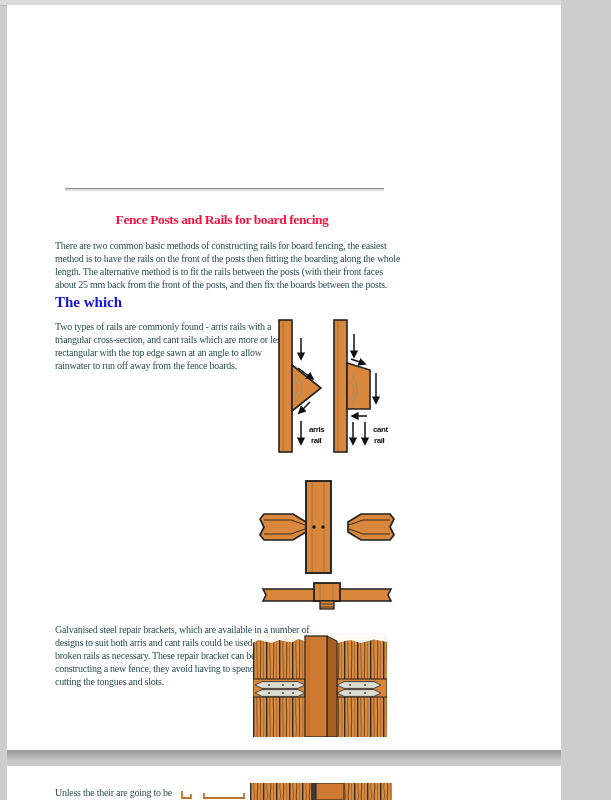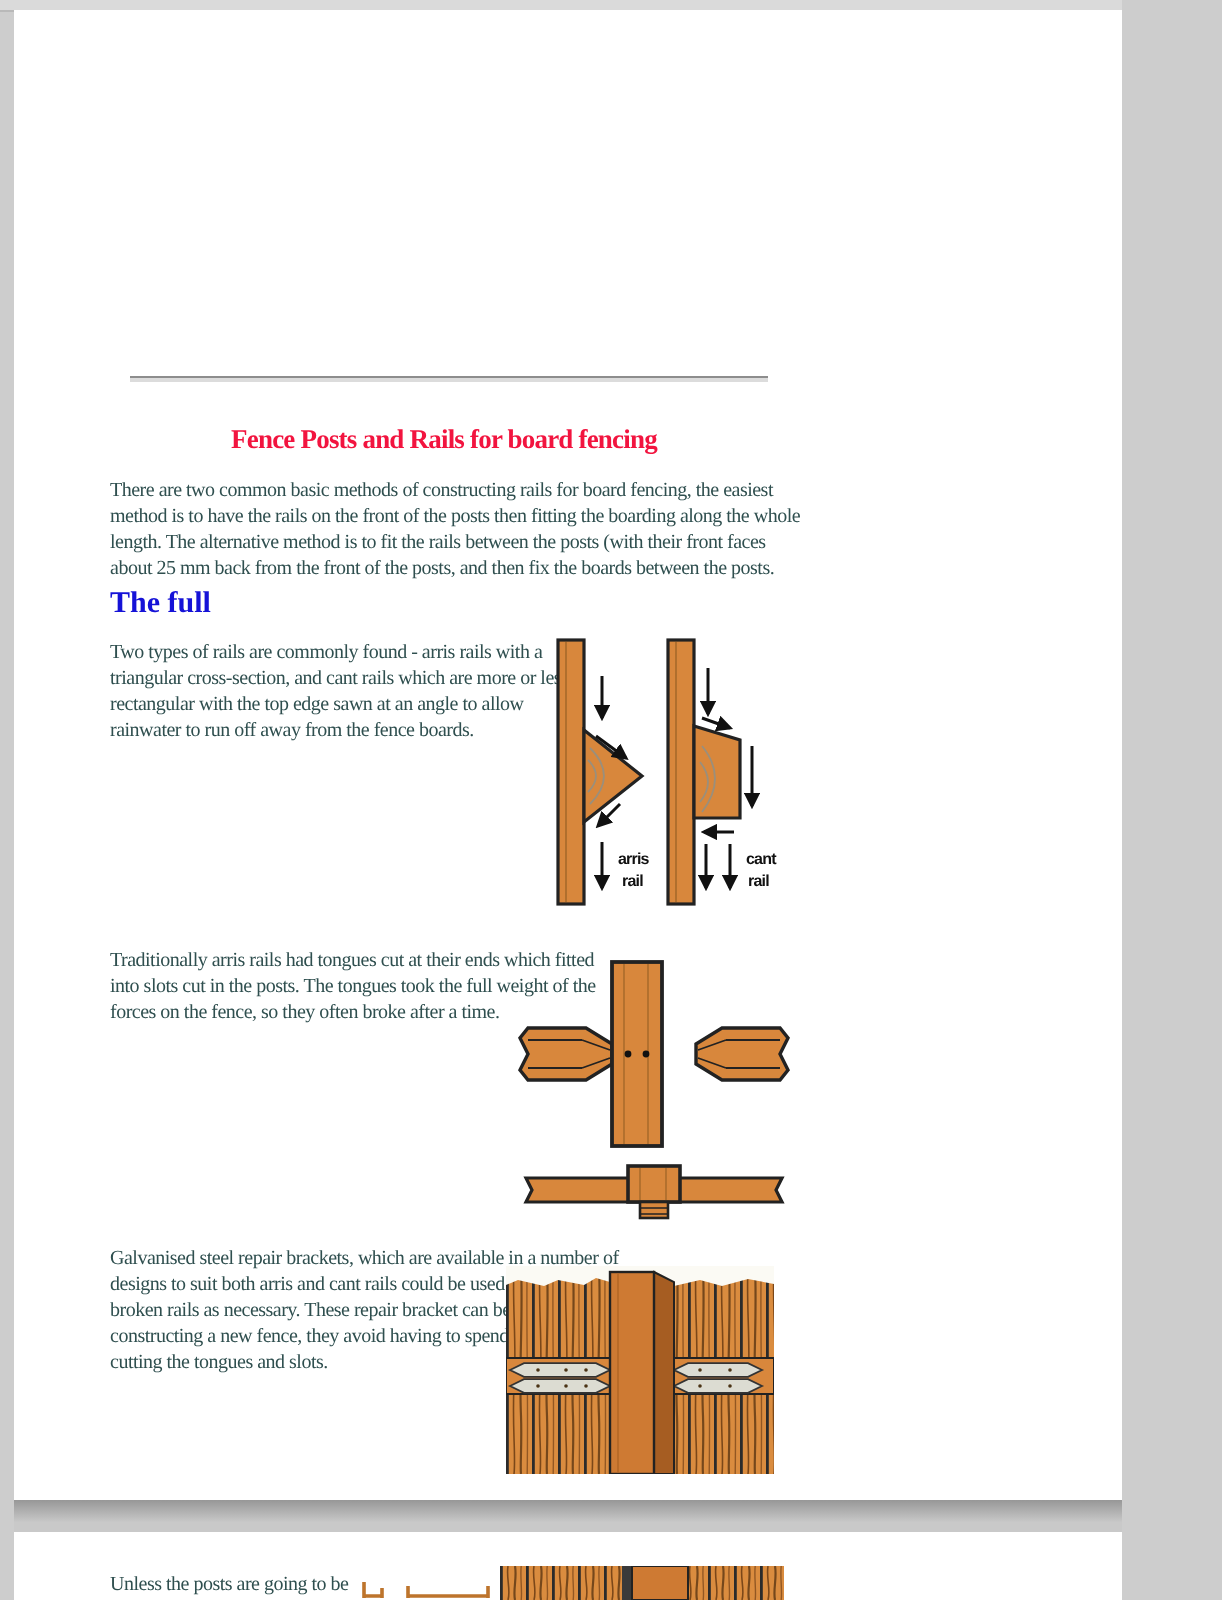--- a/index.html
+++ b/index.html
@@ -57,21 +57,21 @@
   </div>
 
   <div class="page" id="page1">
 
     <div class="rule"></div>
 
     <div class="doc-title">Fence Posts and Rails for board fencing</div>
 
     <div class="body-text" id="p1">There are two common basic methods of constructing rails for board fencing, the easiest method is to have the rails on the front of the posts then fitting the boarding along the whole length. The alternative method is to fit the rails between the posts (with their front faces about 25 mm back from the front of the posts, and then fix the boards between the posts.</div>
 
-    <div class="h-rails">The full</div>
+    <div class="h-rails">The which</div>
 
     <div class="body-text" id="p2">Two types of rails are commonly found - arris rails with a triangular cross-section, and cant rails which are more or less rectangular with the top edge sawn at an angle to allow rainwater to run off away from the fence boards.</div>
 
     <svg class="diag" id="diag1" viewBox="0 0 128 136">
       <defs>
         <marker id="ah" viewBox="0 0 10 10" refX="8" refY="5" markerWidth="5.5" markerHeight="5.5" orient="auto">
           <path d="M0,0 L10,5 L0,10 Z" fill="#111"></path>
         </marker>
       </defs>
 
@@ -95,21 +95,20 @@
       <path d="M84,16 V39" fill="none" stroke="#111" stroke-width="1.5" marker-end="url(#ah)"></path>
       <path d="M81,41 L95,46" fill="none" stroke="#111" stroke-width="1.5" marker-end="url(#ah)"></path>
       <path d="M106,55 V85" fill="none" stroke="#111" stroke-width="1.5" marker-end="url(#ah)"></path>
       <path d="M97,98 L82,98" fill="none" stroke="#111" stroke-width="1.5" marker-end="url(#ah)"></path>
       <path d="M83,104 V126" fill="none" stroke="#111" stroke-width="1.5" marker-end="url(#ah)"></path>
       <path d="M95,104 V126" fill="none" stroke="#111" stroke-width="1.5" marker-end="url(#ah)"></path>
       <text class="dlabel" x="103" y="114">cant</text>
       <text class="dlabel" x="104" y="125">rail</text>
     </svg>
 
-    <div class="body-text" id="p3">Traditionally arris rails had tongues cut at their ends which fitted into slots cut in the posts. The tongues took the full weight of the forces on the fence, so they often broke after a time.</div>
 
     <svg class="diag" id="diag2" viewBox="0 0 140 140">
 
       <path d="M7,36 L36,36 L49,44 L49,54 L36,62 L7,62 L3,57 L7,49 L3,41 Z" fill="#d8873c" stroke="#222" stroke-width="1.7"></path>
       <path d="M104,36 L133,36 L137,41 L133,49 L137,57 L133,62 L104,62 L91,54 L91,44 Z" fill="#d8873c" stroke="#222" stroke-width="1.7"></path>
       <path d="M7,42 H34 M7,56 H34 M34,42 L48,47 M34,56 L48,51 M106,42 H133 M106,56 H133 M106,42 L92,47 M106,56 L92,51" fill="none" stroke="#222" stroke-width="0.9"></path>
       <rect x="49" y="3" width="25" height="92" fill="#d8873c" stroke="#222" stroke-width="1.9"></rect>
       <line x1="55" y1="4" x2="55" y2="94" stroke="#b06f2d" stroke-width="0.9"></line>
       <line x1="67" y1="4" x2="67" y2="94" stroke="#b06f2d" stroke-width="0.9"></line>
       <circle cx="57" cy="49" r="1.7" fill="#111"></circle>
@@ -159,21 +158,21 @@
       <circle cx="97" cy="60" r="0.9" fill="#4a3315"></circle>
         <circle cx="112" cy="60" r="0.9" fill="#4a3315"></circle>
 
       <path d="M74,3 L84,8 V104 H74 Z" fill="#a65d22" stroke="#222" stroke-width="1"></path>
       <rect x="52" y="3" width="22" height="101" fill="#ce7a33" stroke="#222" stroke-width="1.2"></rect>
       <line x1="56" y1="4" x2="56" y2="103" stroke="#b96b28" stroke-width="1"></line>
     </svg>
   </div>
 
   <div class="page" id="page2">
-    <div class="body-text" id="p5">Unless the posts are going to be</div>
+    <div class="body-text" id="p5">Unless the their are going to be</div>
 
     <svg class="diag" id="dims" viewBox="0 0 68 10">
       <path d="M3,1 V9 M3,8 H12 M12,4 V9" fill="none" stroke="#bd742c" stroke-width="1.8"></path>
       <path d="M25,8 H65 M25,3 V9 M65,3 V9" fill="none" stroke="#bd742c" stroke-width="1.8"></path>
     </svg>
 
     <svg class="diag" id="fence2" viewBox="0 0 142 17">
       <defs>
         <pattern id="wgrain2" width="13" height="17" patternUnits="userSpaceOnUse">
           <rect width="13" height="17" fill="#da8c3f"></rect>

